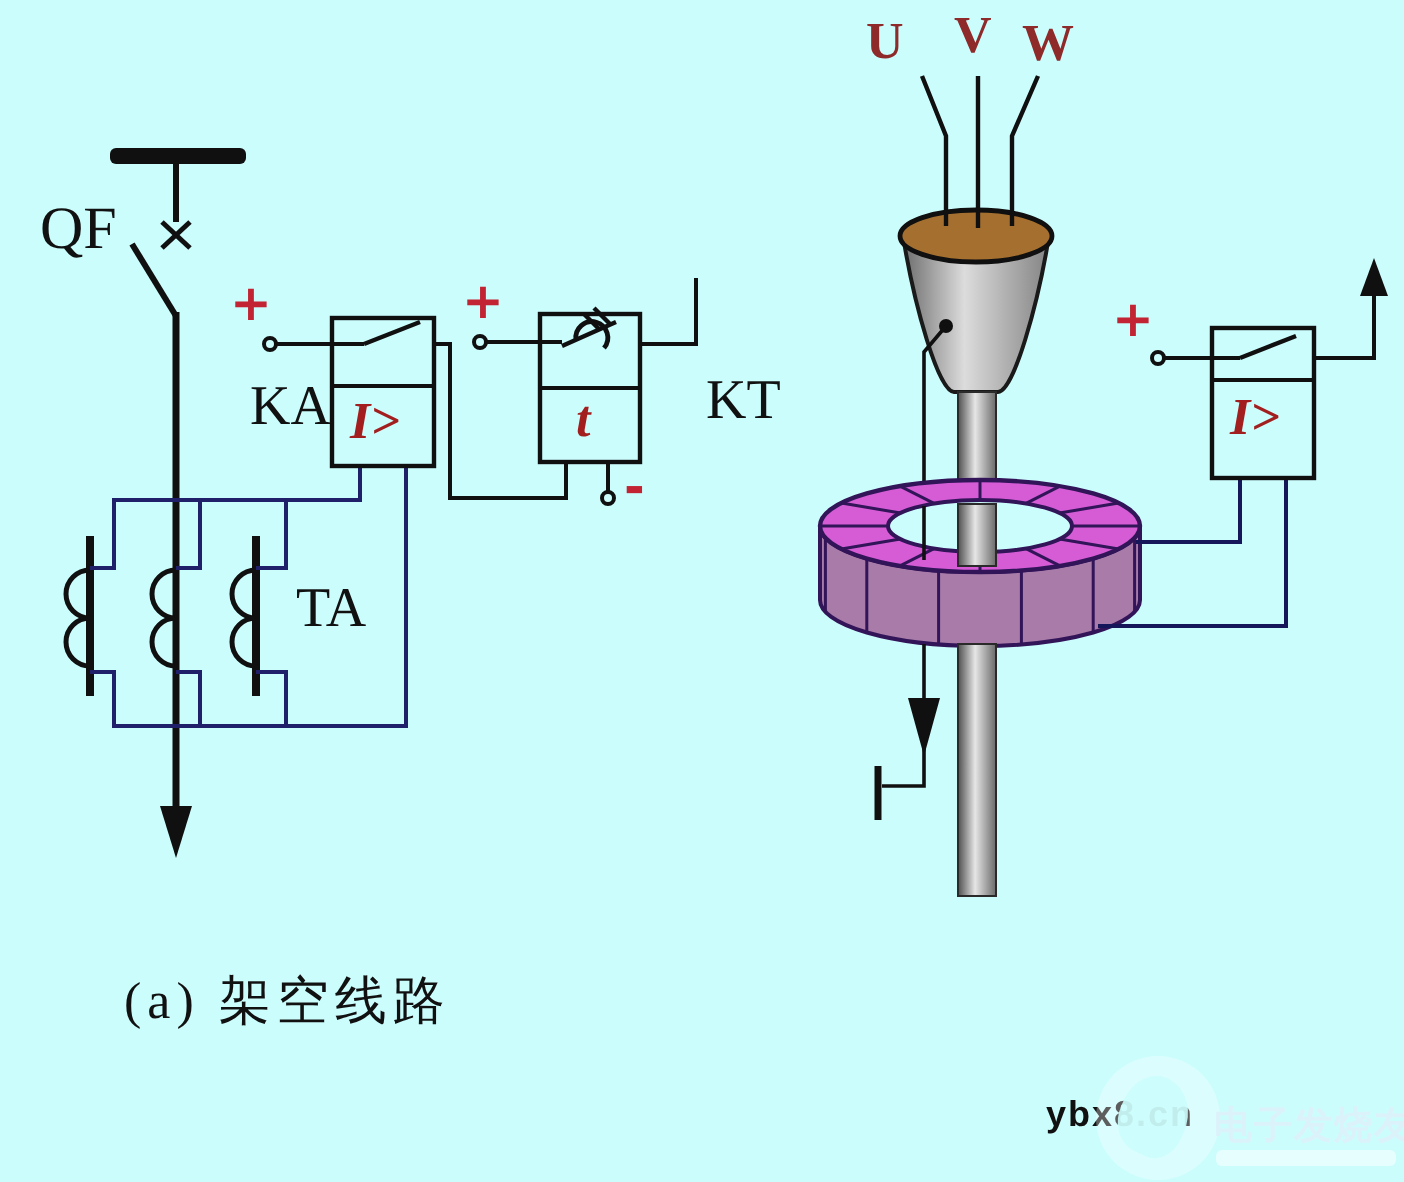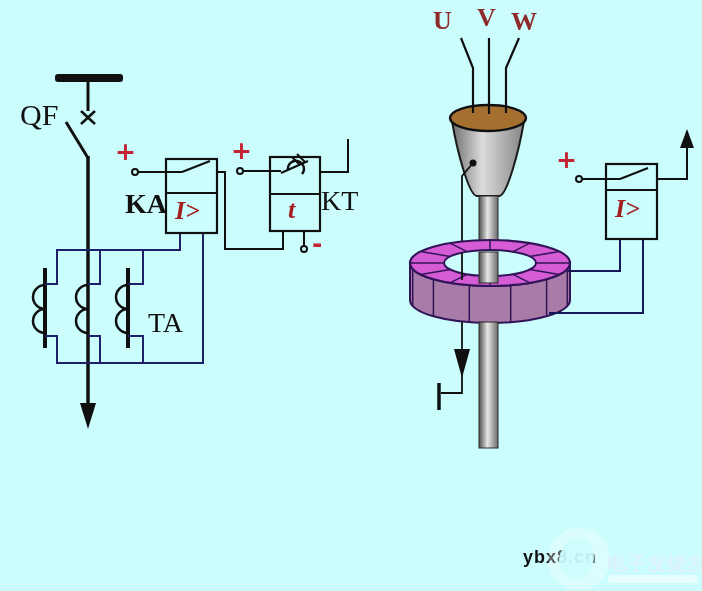--- a/index.html
+++ b/index.html
@@ -10,23 +10,23 @@
     overflow:hidden;
     font-family:"Liberation Serif","DejaVu Serif",serif;
   }
   .stage svg{position:absolute;left:0;top:0;}
   .lbl{
     position:absolute;line-height:1;white-space:nowrap;
     color:#111;user-select:none;
   }
   .device-lbl{font-size:28px;}
   .qf{left:20px;top:100px;font-size:30px;}
-  .ka{left:125px;top:190px;font-weight:bold;}
-  .kt{left:321px;top:187px;}
-  .ta{left:148px;top:309px;}
+  .ka{left:125px;top:190px;}
+  .kt{left:321px;top:187px;padding-left:32px;}
+  .ta{left:148px;top:291px;}
   .sym{
     font-style:italic;font-weight:bold;color:#a31f1f;font-size:26px;
   }
   .sym-ka{left:175px;top:198px;}
   .sym-kt{left:288px;top:197px;}
   .sym-b{left:615px;top:196px;}
   .plus,.minus{color:#c22433;font-weight:bold;font-size:25px;font-family:"DejaVu Sans",sans-serif;}
   .plus-a1{left:115px;top:139px;}
   .plus-a2{left:231px;top:138px;}
   .plus-b{left:556px;top:147px;}
@@ -237,20 +237,21 @@
 
   <span class="lbl plus plus-a1">+</span>
   <span class="lbl plus plus-a2">+</span>
   <span class="lbl minus minus-kt">-</span>
   <span class="lbl plus plus-b">+</span>
 
   <span class="lbl phase ph-u">U</span>
   <span class="lbl phase ph-v">V</span>
   <span class="lbl phase ph-w">W</span>
 
+  <span class="lbl caption cap-a">(a) 架空线路</span>
 
   <span class="lbl site">ybx8.cn</span>
 
   <div class="wm-logo"></div>
   <span class="lbl wm-text">电子发烧友</span>
   <div class="wm-sub"></div>
 
 </div>
 
 </body></html>

